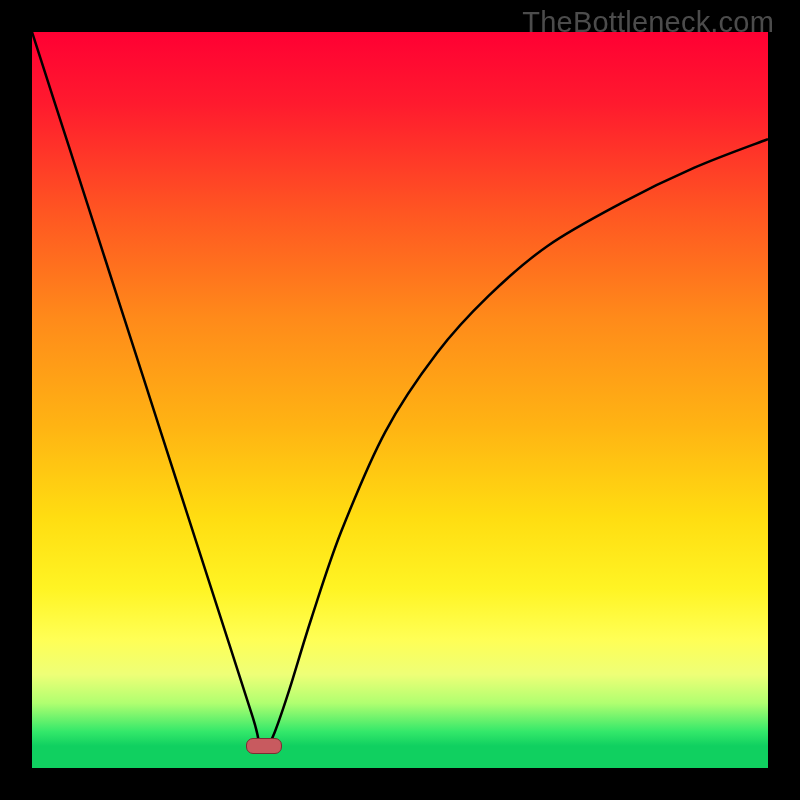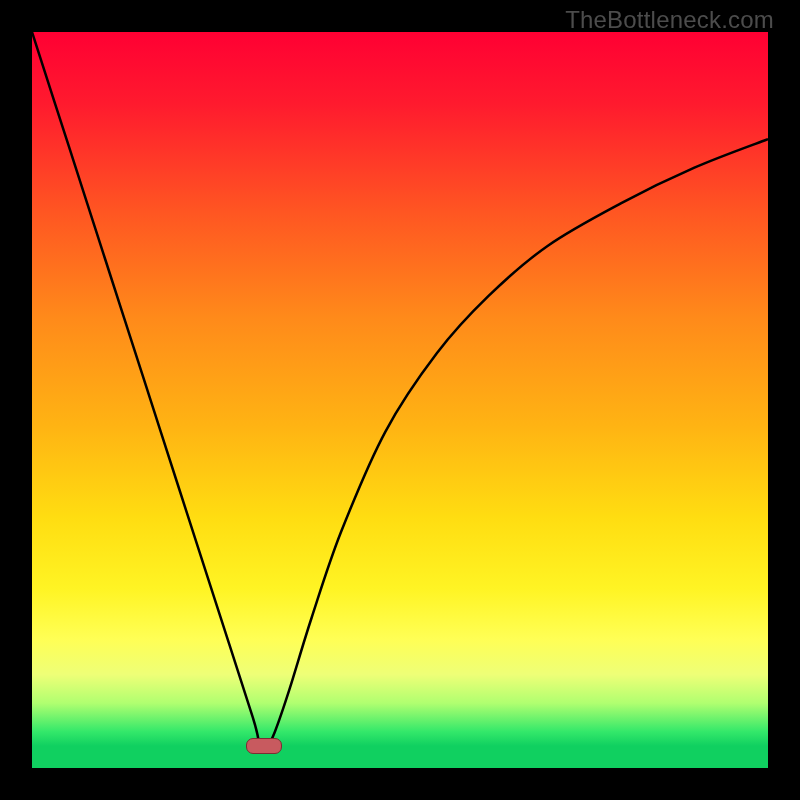--- a/index.html
+++ b/index.html
@@ -53,21 +53,21 @@
     left: 0;
     top: 0;
     width: 736px;
     height: 736px;
   }
   .watermark {
     position: absolute;
     top: 6px;
     right: 26px;
     color: #4c4c4c;
-    font-size: 24px;
+    font-size: 29px;
     font-weight: 500;
     letter-spacing: 0.2px;
     user-select: none;
   }
   .marker {
     position: absolute;
     width: 34px;
     height: 14px;
     border-radius: 7px;
     background: #c85a5f;

